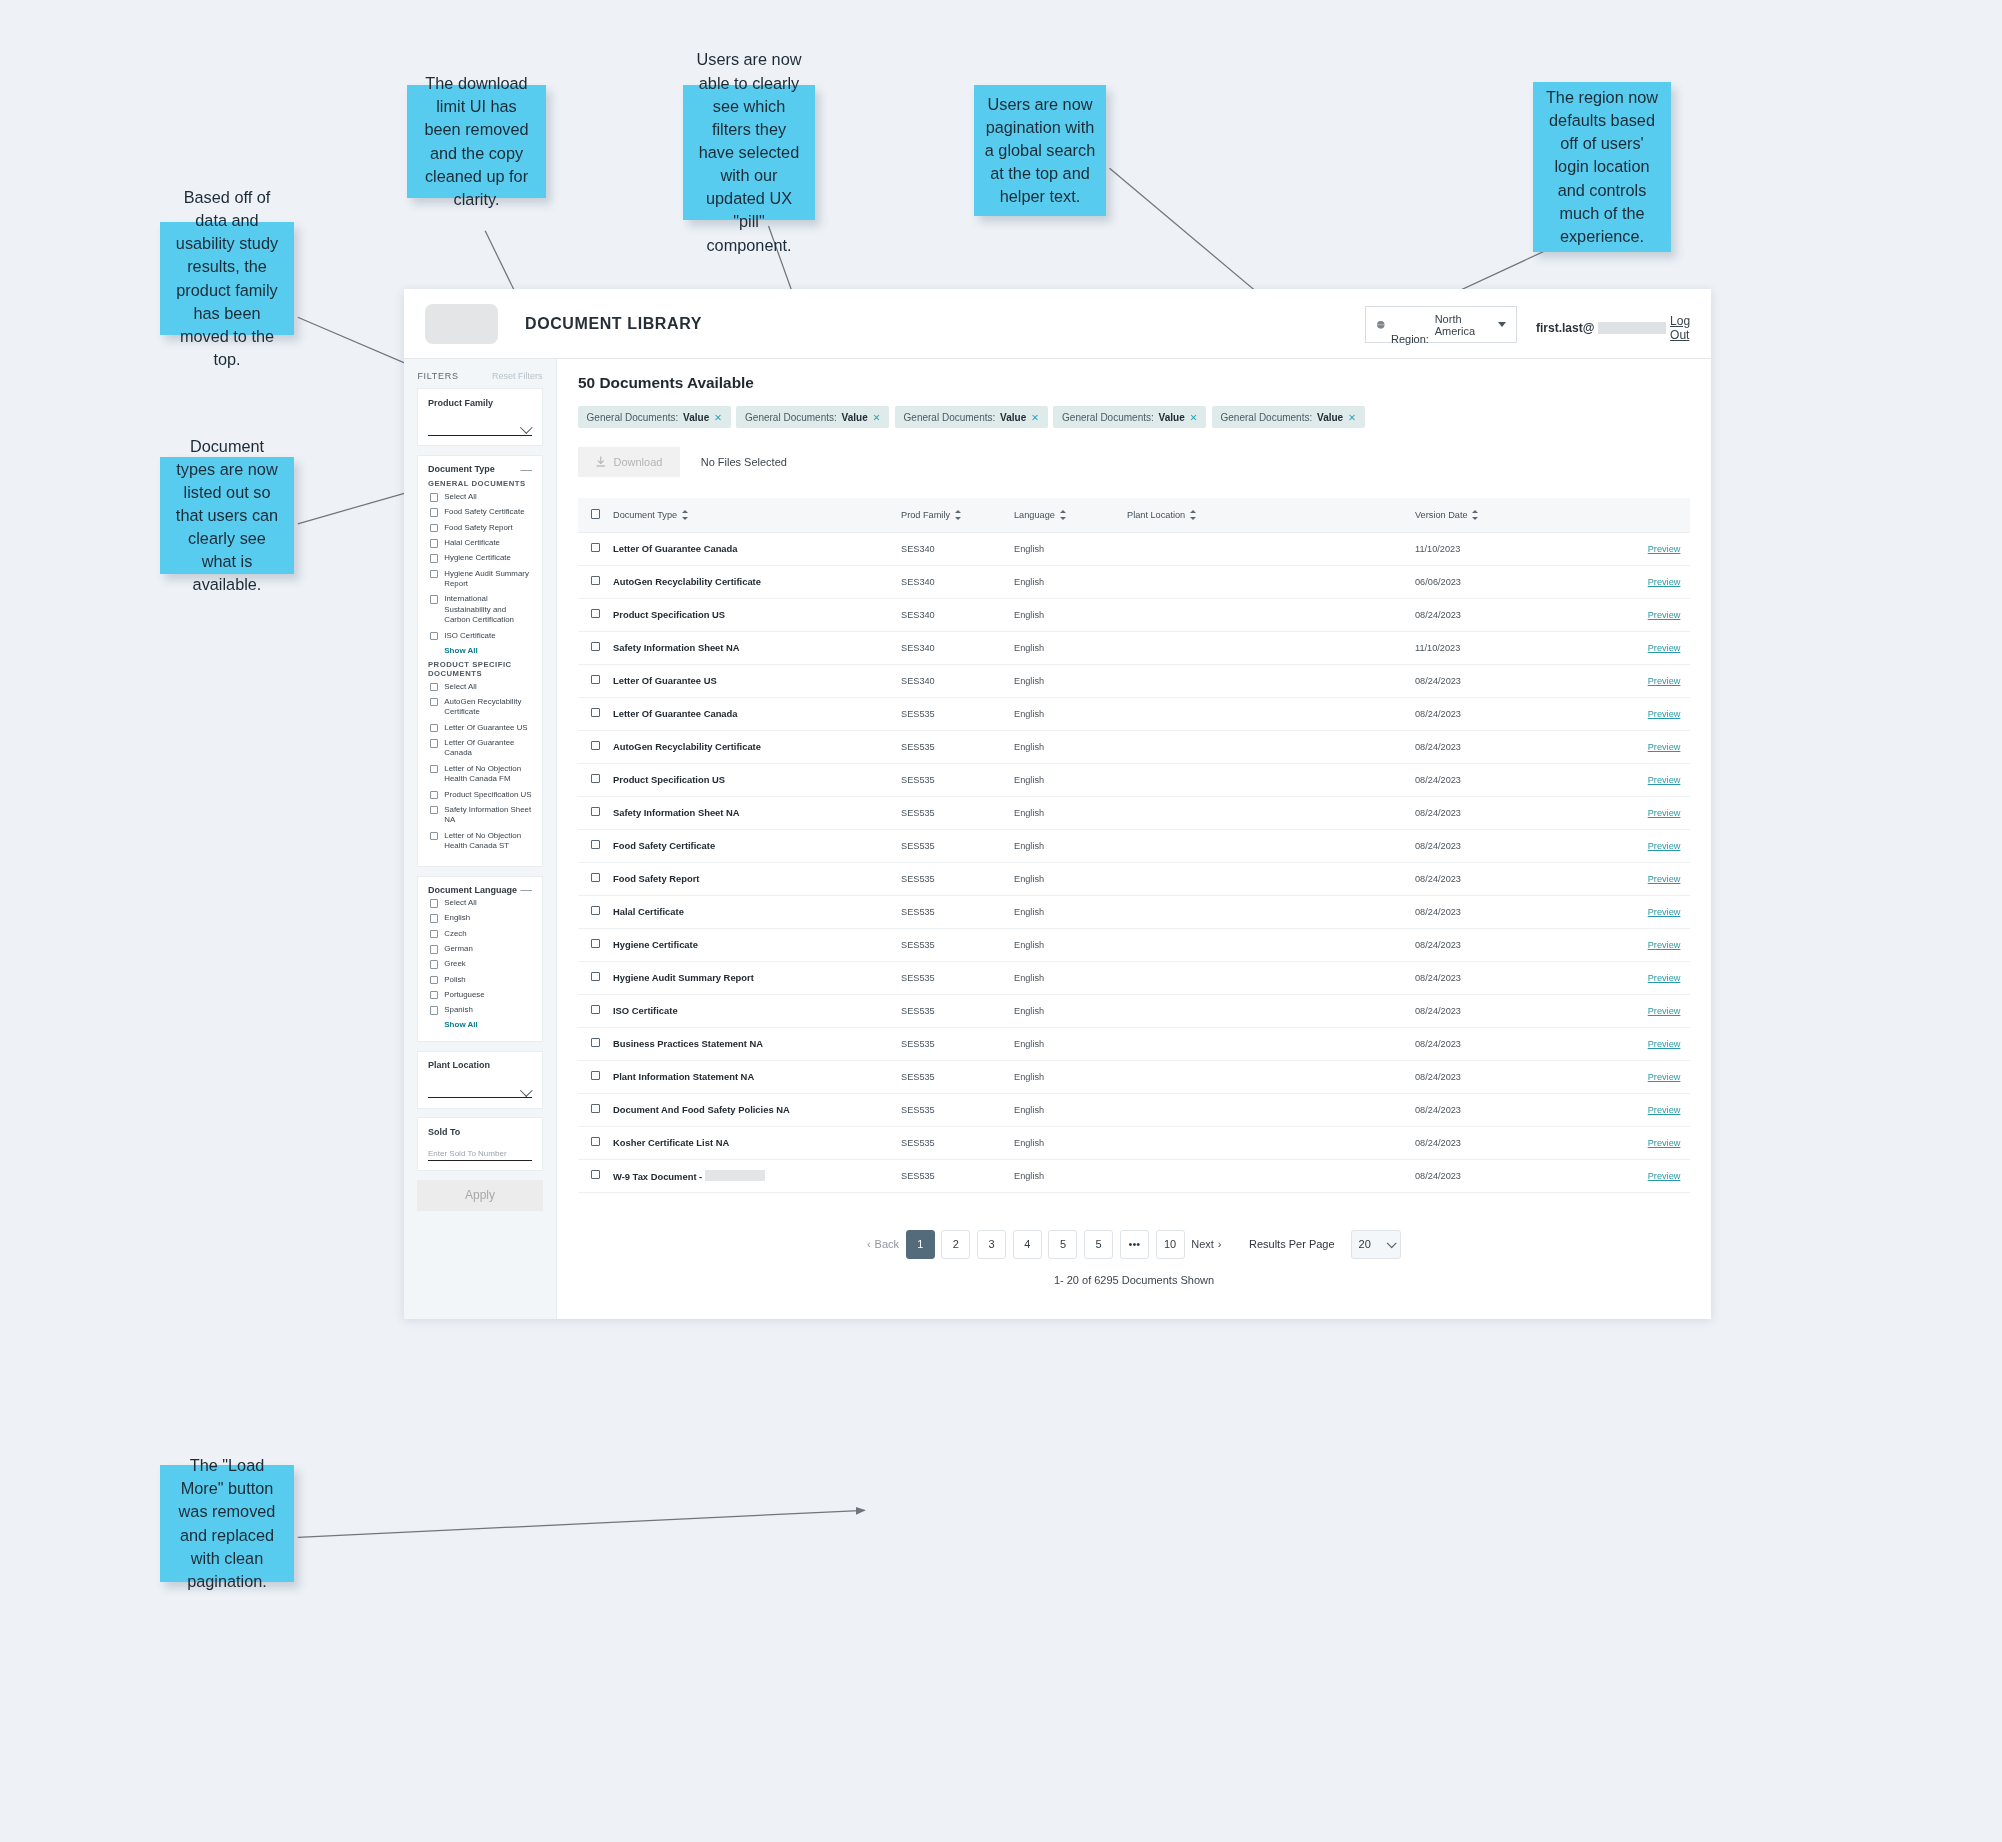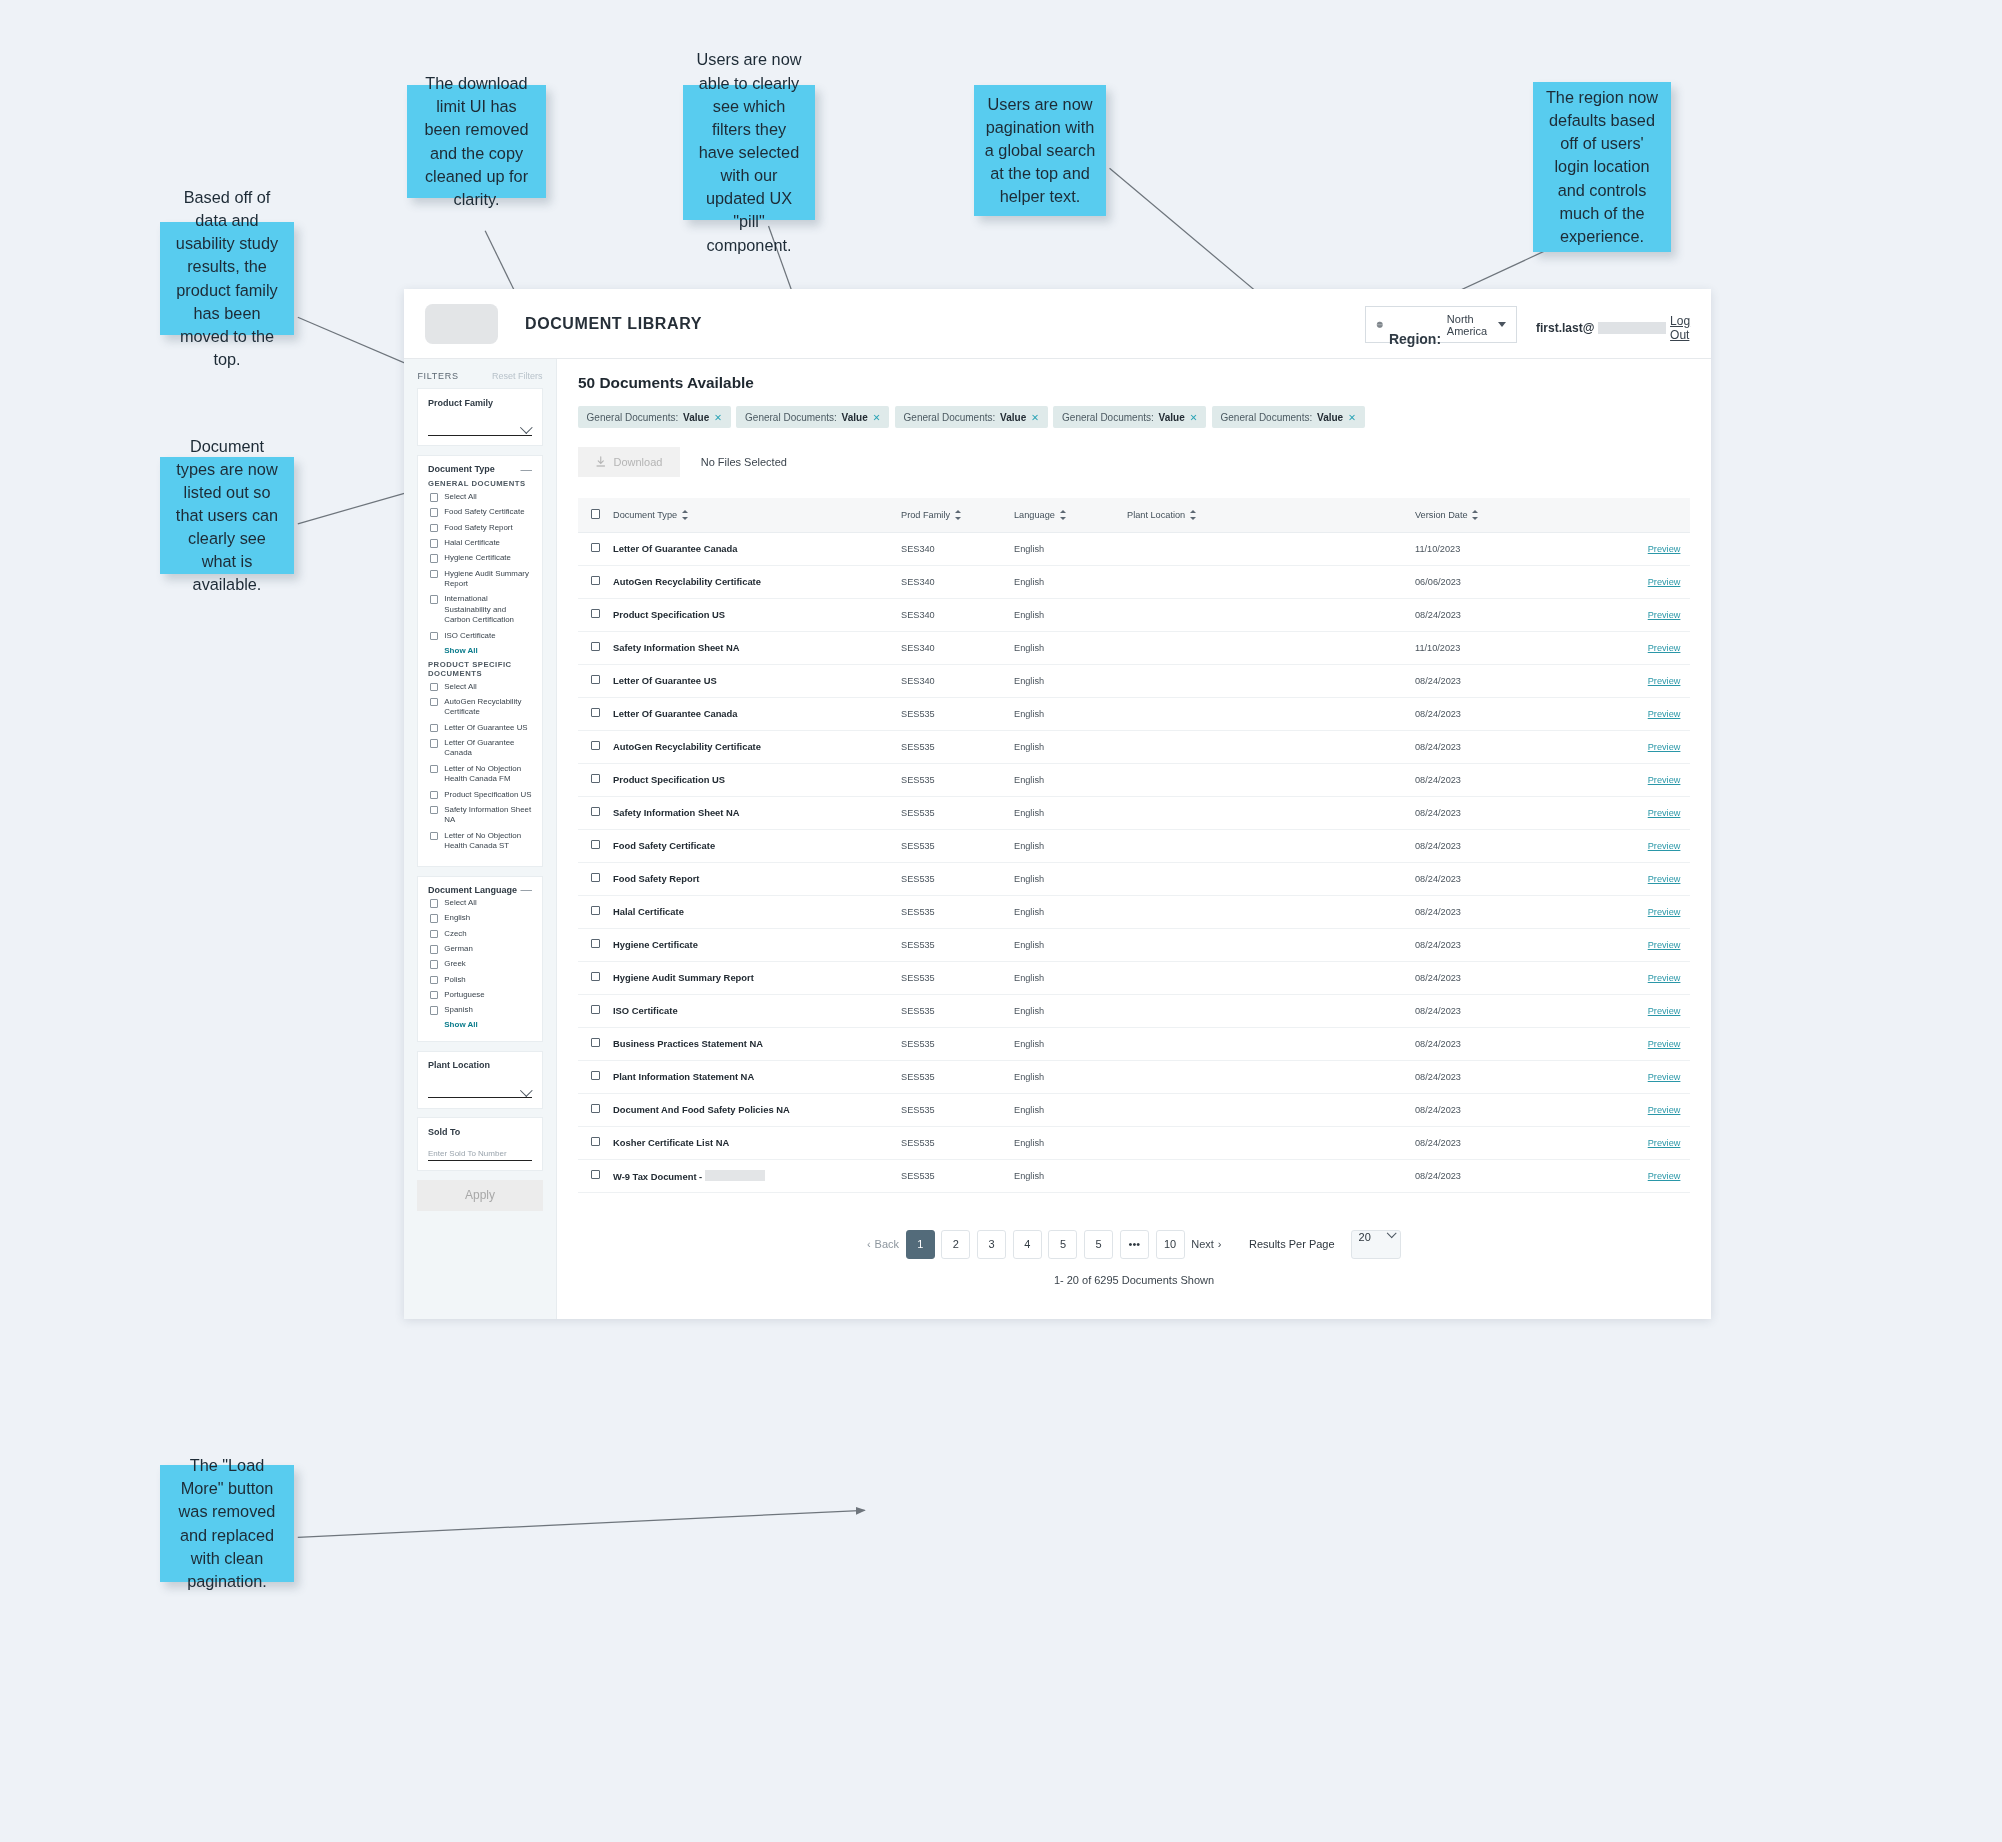--- a/index.html
+++ b/index.html
@@ -72,21 +72,21 @@
   .searchwrap input::placeholder { color: #a3adb6; }
   .search-ico { width: 21px; height: 21px; flex: none; }
   .region-box {
     position: absolute; left: 961px; top: 17.3px;
     width: 152px; height: 37px;
     border: 1px solid #d7dde2;
     display: flex; align-items: center; gap: 5.8px;
     padding: 0 9.6px;
     background: #fff;
   }
-  .region-label { font-size: 14px; font-weight: bold; color: #2f3a44; margin-top: 28px; }
+  .region-label { font-size: 11px; font-weight: normal; color: #2f3a44; margin-top: 28px; }
   .region-value { font-size: 11px; color: #39434d; }
   .caret-dn {
     width: 0; height: 0; margin-left: auto;
     border-left: 4.8px solid transparent;
     border-right: 4.8px solid transparent;
     border-top: 5.8px solid #4a545e;
   }
   .user-area {
     position: absolute; left: 1132px; top: 25px;
     display: flex; align-items: center; gap: 3.8px;
@@ -208,21 +208,21 @@
   .pgbtn {
     width: 29px; height: 29px; border: 1px solid #dfe4e8; background: #fff;
     display: flex; align-items: center; justify-content: center;
     font-size: 11px; color: #323b43; border-radius: 2.9px;
   }
   .pgbtn.active { background: #536b7a; border-color: #536b7a; color: #fff; }
   .rpp { font-size: 11px; color: #2c353d; margin-left: 21px; }
   .rpp-sel {
     margin-left: 9.6px; width: 50px; height: 29px;
     border: 1px solid #dfe4e8; background: #f4f7f9; border-radius: 2.9px;
-    display: flex; align-items: flex-start; justify-content: space-between;
+    display: flex; align-items: center; justify-content: space-between;
     padding: 0 6.7px; font-size: 11px; color: #2c353d;
   }
   .rpp-chev {
     width: 6.7px; height: 6.7px;
     border-right: 1.4px solid #4a545e; border-bottom: 1.4px solid #4a545e;
     transform: rotate(45deg) translateY(-1.9px);
   }
   .shown { text-align: center; font-size: 11px; color: #3b444c; margin-top: 15.4px; }
 </style>
 </head>

